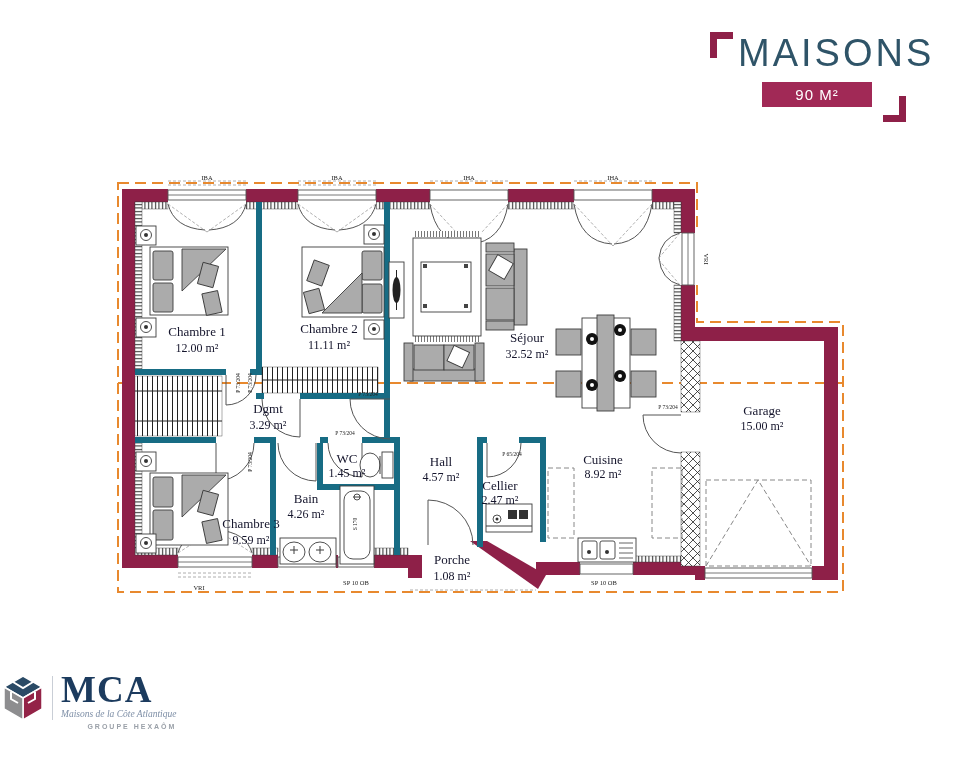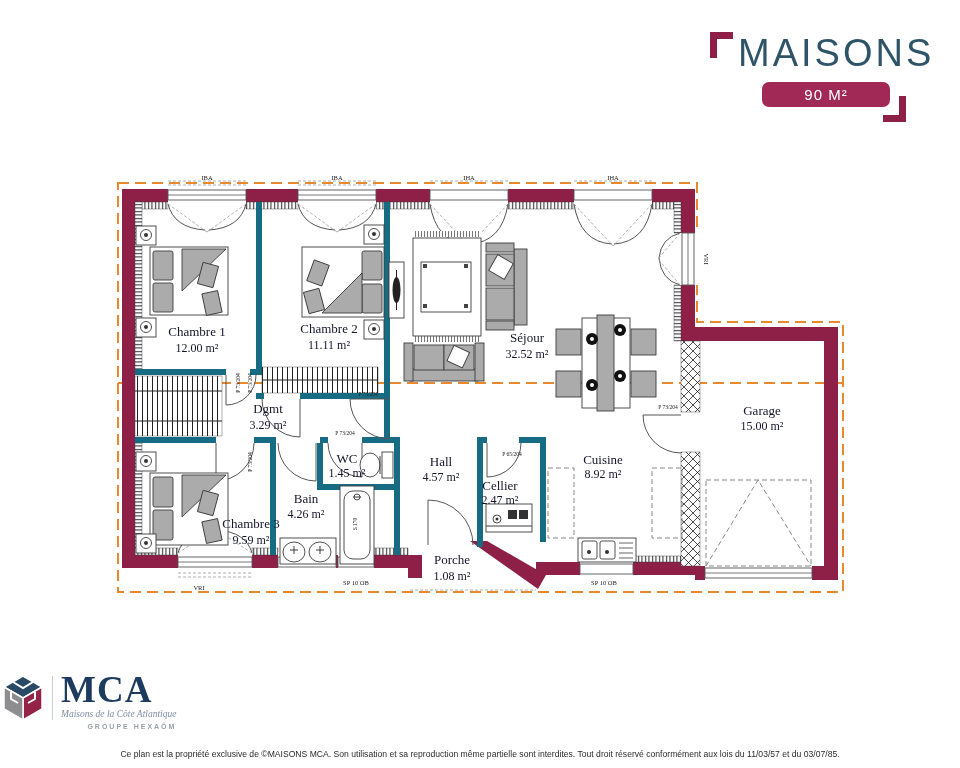--- a/index.html
+++ b/index.html
@@ -2,23 +2,23 @@
 <html><head>
 <meta charset="utf-8">
 <style>
   html,body{margin:0;padding:0;background:#fff;}
   .page{position:relative;width:960px;height:768px;background:#fff;overflow:hidden;
         font-family:"Liberation Serif",serif;}
   
   .hdr{position:absolute;left:700px;top:26px;width:220px;height:100px;}
   .hdr .title{position:absolute;left:38px;top:6px;font-family:"Liberation Sans",sans-serif;
       font-size:38px;font-weight:300;letter-spacing:3px;color:#2F5468;}
-  .hdr .badge{position:absolute;left:62px;top:56px;width:128px;height:25px;background:#A12956;
+  .hdr .badge{position:absolute;left:62px;top:56px;width:110px;height:25px;background:#A12956;
       color:#fff;font-family:"Liberation Sans",sans-serif;font-size:15px;letter-spacing:1px;
-      display:flex;align-items:center;justify-content:center;border-radius:7px;}
+      display:flex;align-items:center;justify-content:center;}
   .bracket{position:absolute;}
   .br-tl-h{left:10px;top:6px;width:23px;height:7px;background:#8E2048;}
   .br-tl-v{left:10px;top:6px;width:7px;height:26px;background:#8E2048;}
   .br-br-v{left:199px;top:70px;width:7px;height:26px;background:#8E2048;}
   .br-br-h{left:183px;top:89px;width:23px;height:7px;background:#8E2048;}
   
   svg.plan{position:absolute;left:0;top:0;}
   .orange{fill:none;stroke:#E8892E;stroke-width:2;stroke-dasharray:11 6;}
   .wall{fill:#8E2048;}
   .twall{fill:#176C84;}
@@ -413,15 +413,14 @@
       </svg>
       <div class="mca-divider"></div>
       <div class="mca-text">
         <div class="big">MCA</div>
         <div class="sub">Maisons de la Côte Atlantique</div>
         <div class="grp">GROUPE HEXAÔM</div>
       </div>
     </div>
   </div>
 
-  <div class="disclaimer">Ce plan est la propriété exclusive de ©MAISONS MCA. Son utilisation et sa reproduction même partielle sont interdites. Tout droit réservé conformément aux lois du 11/03/57 et du 03/07/85.</div>
 
 </div>
 
 </body></html>

